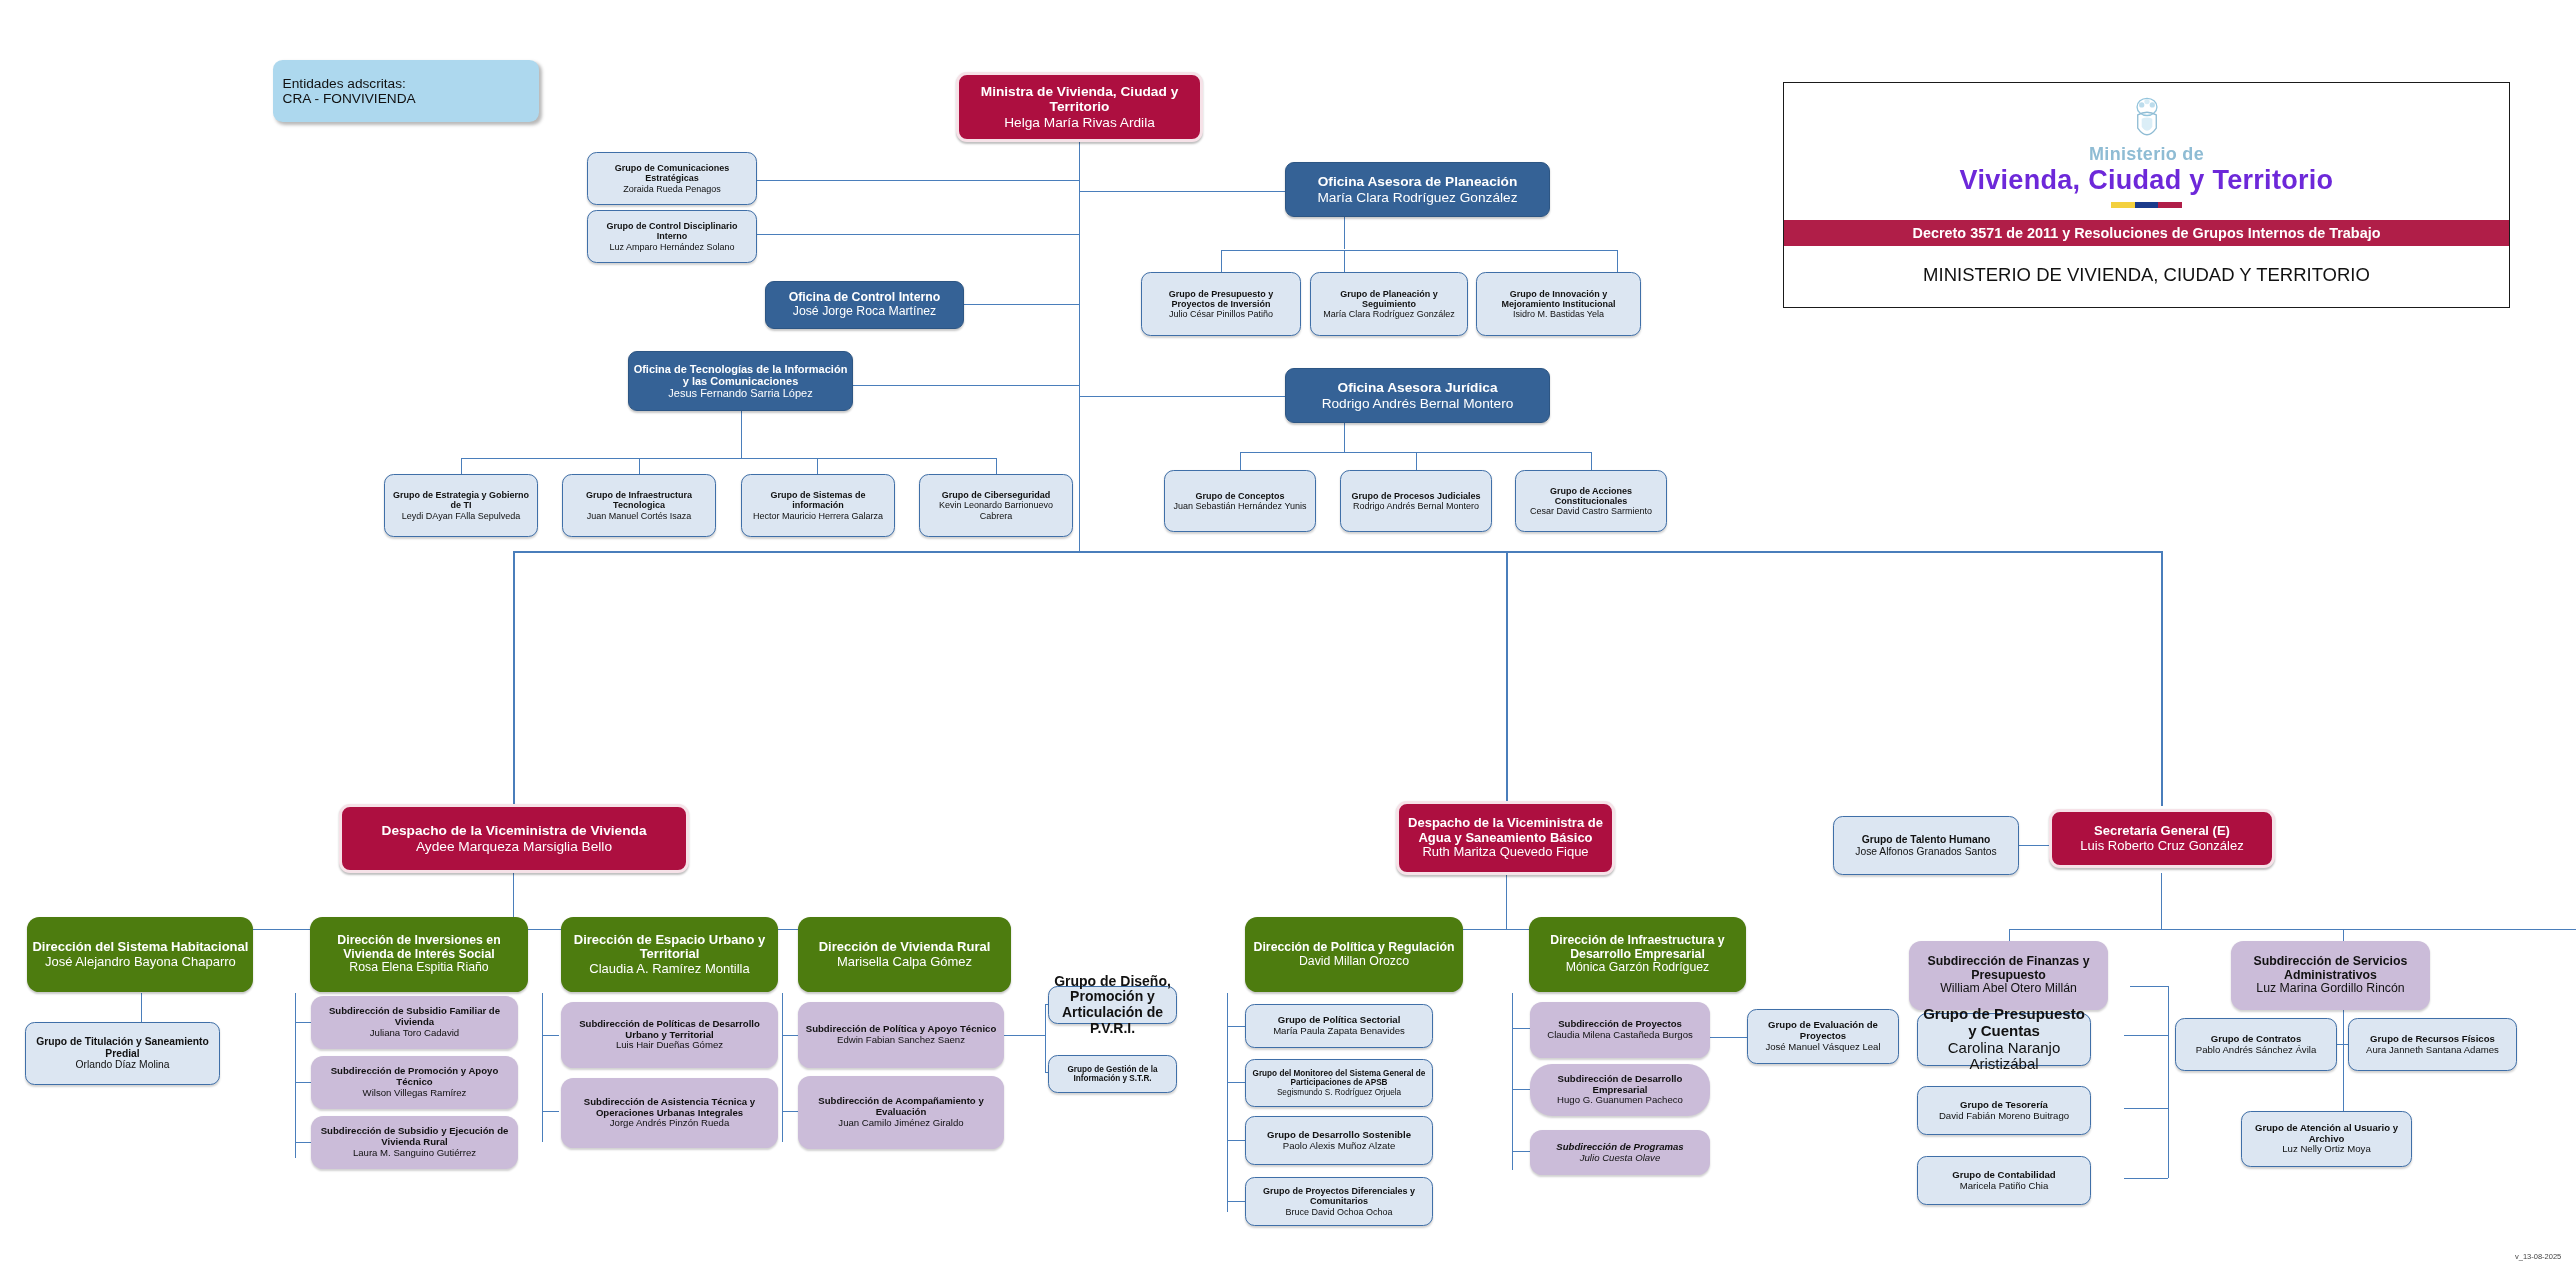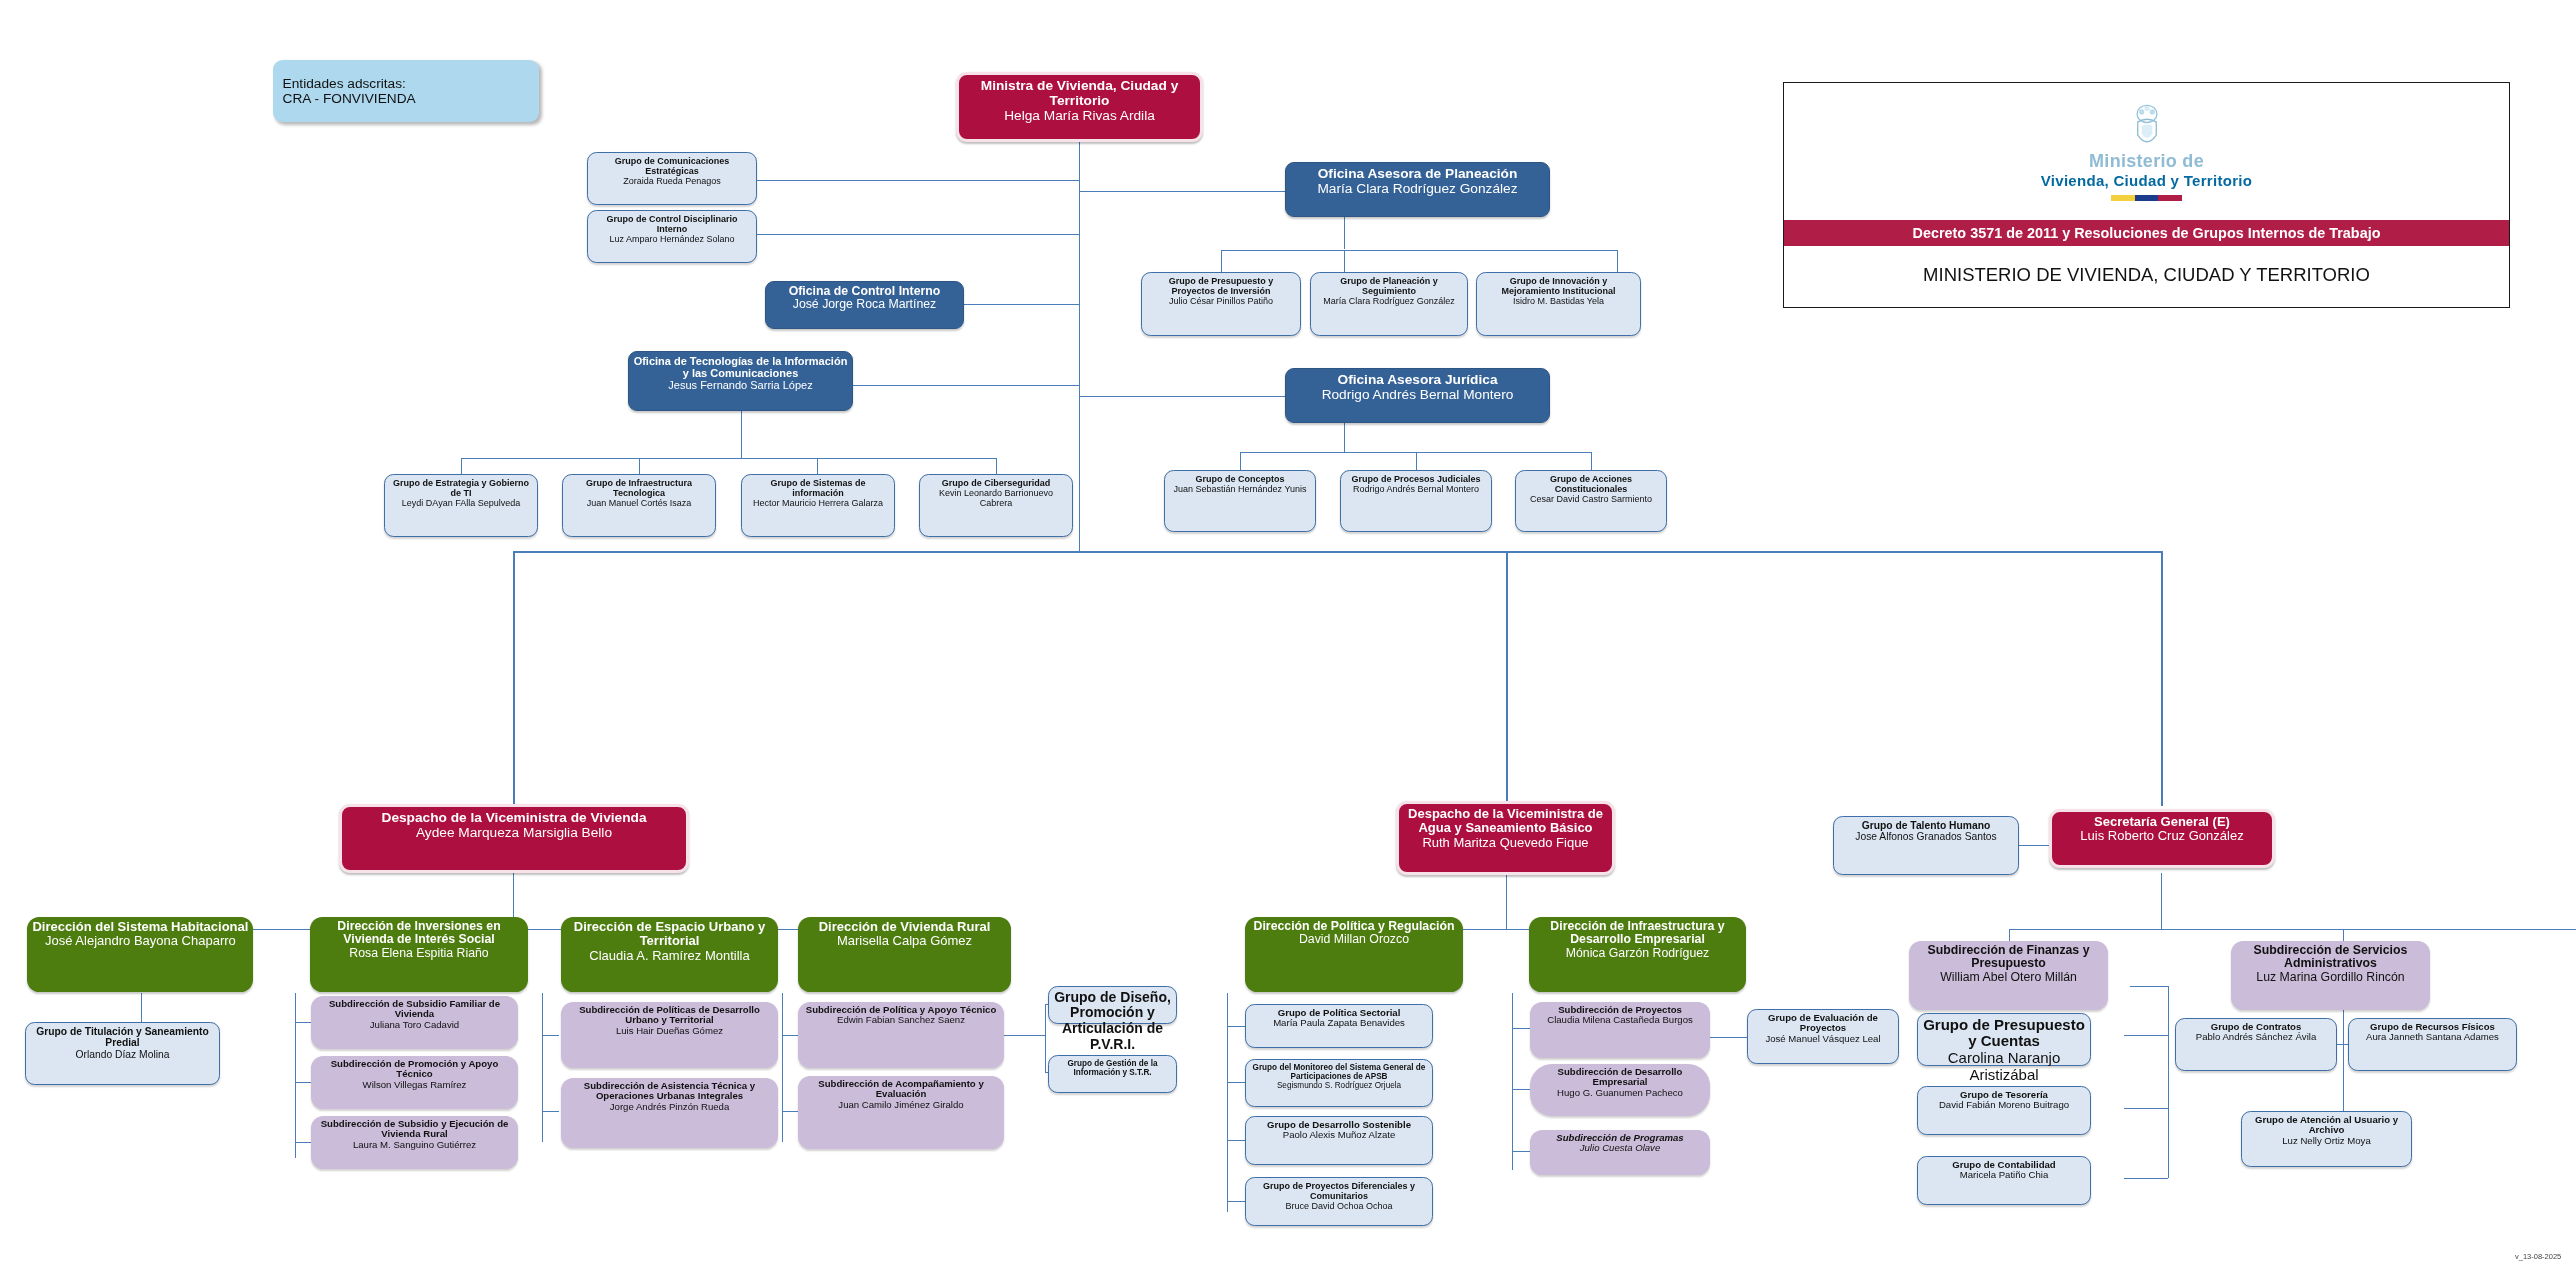--- a/index.html
+++ b/index.html
@@ -1,21 +1,21 @@
 <!DOCTYPE html>
 <html style="font-size:11px"><head>
 <meta charset="utf-8">
 <title>Organigrama MVCT</title>
 <style>
   html,body{margin:0;padding:0;background:#ffffff;}
   body{font-family:"Liberation Sans", sans-serif;}
   #stage{position:relative;width:2576px;height:1267px;background:#fff;overflow:hidden;}
 
   .box{position:absolute;box-sizing:border-box;display:flex;flex-direction:column;
-       align-items:center;justify-content:flex-start;text-align:center;border-radius:11px;
+       align-items:center;justify-content:center;text-align:center;border-radius:11px;
        line-height:1.12;padding:2.7px 4.1px;}
   .box .t{font-weight:bold;}
   .box .n{font-weight:normal;}
 
   
   .red{background:#ad0f40;color:#fff;border:3.4px solid #f6e2e8;box-shadow:0 1.4px 2.1px rgba(0,0,0,.25);}
   .navy{background:#356296;color:#fff;border:1.4px solid #2d5684;border-radius:9px;
         box-shadow:0 1.4px 2.1px rgba(0,0,0,.22);}
   .teal{background:#4d7c0f;color:#fff;border:none;border-radius:12.3px;
         box-shadow:0 1.4px 2.1px rgba(0,0,0,.22);}
@@ -29,21 +29,21 @@
 
   
   .ln{position:absolute;background:#4a7ebb;}
   .lnh{height:1.4px;}
   .lnv{width:1.4px;}
 
   
   #legend{position:absolute;border:1.4px solid #1a1a1a;background:#fff;box-sizing:border-box;}
   #legend .logo{display:flex;flex-direction:column;align-items:center;justify-content:center;}
   #legend .lg1{color:#8fbcd4;font-weight:bold;font-size:18px;letter-spacing:0.3px;}
-  #legend .lg2{color:#0369a1;font-weight:bold;font-size:15px;letter-spacing:0.3px;}
+  #legend .lg2{color:#6d28d9;font-weight:bold;font-size:27px;letter-spacing:0.3px;}
   #legend .flag{display:flex;width:71px;height:6.2px;margin-top:5.5px;}
   #legend .flag i{flex:1;display:block;}
   #legend .band{background:#b01e48;color:#fff;font-weight:bold;font-size:14.4px;
       text-align:center;padding:4.8px 0;}
   #legend .ttl{text-align:center;font-size:18.5px;color:#111;padding:18px 0 6.9px;}
   .seal{width:40px;height:49px;}
 
   #ver{position:absolute;font-size:7.5px;color:#444;}
 </style>
 </head>

